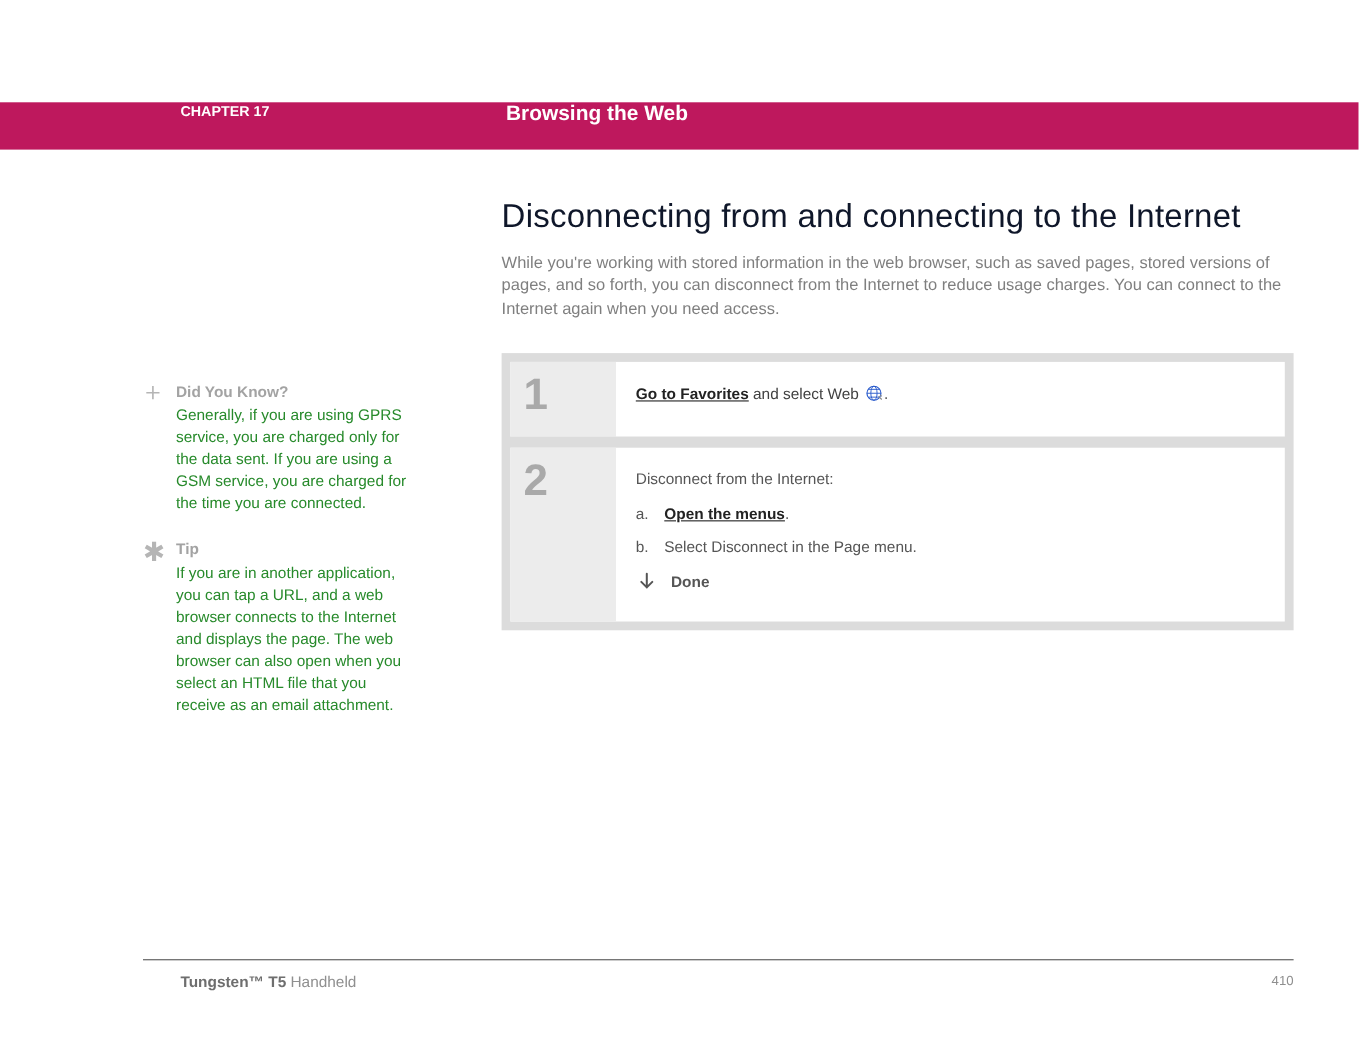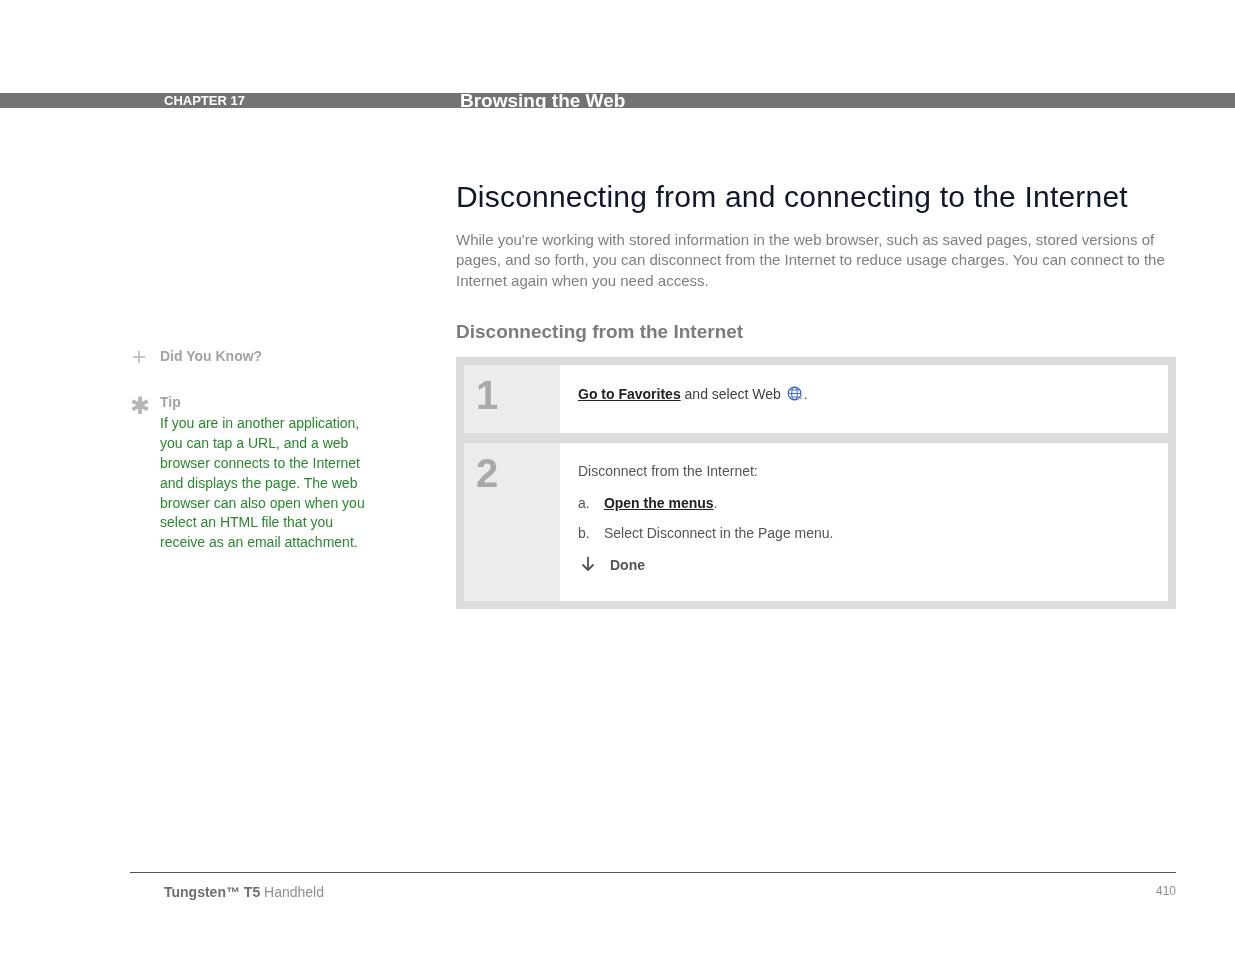--- a/index.html
+++ b/index.html
@@ -9,24 +9,23 @@
       height: 954px;
       background: #fff;
       color: #333;
       position: relative;
     }
     .chapter-bar {
       position: absolute;
       top: 93px;
       left: 0;
       right: 0;
-      height: 15px;
-      background: #737373;
+      height: 43px;
+      background: #be185d;
       display: flex;
-      align-items: center;
     }
     .chapter-bar .ch {
       margin-left: 164px;
       color: #fff;
       font-size: 13px;
       font-weight: bold;
       width: 296px;
     }
     .chapter-bar .br {
       color: #fff;
@@ -152,37 +151,37 @@
 <div class="sidebar">
 
   <div class="side-block">
     <div class="side-icon">
       <svg viewBox="0 0 24 24" width="18" height="18">
           <path d="M11 4h2v16h-2zM4 11h16v2H4z" fill="#b5b5b5"></path>
         </svg>
     </div>
     <div>
       <div class="side-title">Did You Know?</div>
+      <div class="side-body">Generally, if you are using GPRS service, you are charged only for the data sent. If you are using a GSM service, you are charged for the time you are connected.</div>
     </div>
   </div>
 
   <div class="side-block">
     <div class="side-icon asterisk">✱</div>
     <div>
       <div class="side-title">Tip</div>
       <div class="side-body">If you are in another application, you can tap a URL, and a web browser connects to the Internet and displays the page. The web browser can also open when you select an HTML file that you receive as an email attachment.</div>
     </div>
   </div>
 
 </div>
 
 <div class="main">
   <h1 class="main-title">Disconnecting from and connecting to the Internet</h1>
   <p class="intro-text">While you're working with stored information in the web browser, such as saved pages, stored versions of pages, and so forth, you can disconnect from the Internet to reduce usage charges. You can connect to the Internet again when you need access.</p>
-  <h2 class="section-title">Disconnecting from the Internet</h2>
 
   <div class="steps">
     <table class="step-table">
       <tbody>
           <tr class="step-row">
         <td class="step-num-cell">
           <div class="step-num">1</div>
         </td>
         <td class="step-content">
           <span class="link">Go to Favorites</span><span class="after"> and select Web </span><span class="web-icon"><svg viewBox="0 0 24 24" width="17" height="17">

